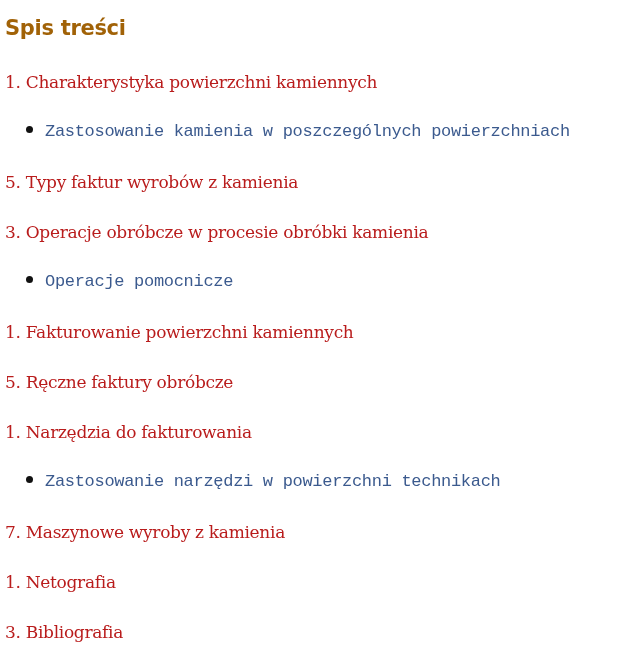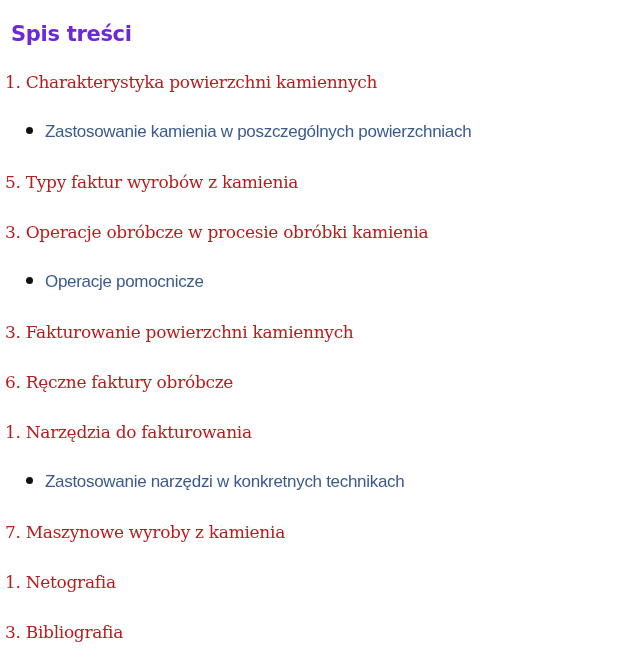--- a/index.html
+++ b/index.html
@@ -1,30 +1,30 @@
 <!DOCTYPE html>
 <html><head>
   <meta charset="utf-8">
   <style>
     html, body { margin: 0; padding: 0; background: #ffffff; }
     body { width: 623px; height: 665px; overflow: hidden; position: relative; }
     .toc-title {
       position: absolute; left: 5px; top: 16px;
       font-family: "DejaVu Sans", sans-serif; font-weight: bold;
-      font-size: 21px; color: #6d28d9; margin: 6px; letter-spacing: -0.3px;
+      font-size: 21px; color: #a16207; margin: 0; letter-spacing: -0.3px;
     }
     .toc-item {
       position: absolute; left: 5px;
       font-family: "DejaVu Serif", serif; font-size: 17px;
       color: #b91c1c; text-decoration: none; white-space: nowrap;
       letter-spacing: -0.3px;
     }
     .toc-sub {
       position: absolute; left: 26px;
-      font-family: Liberation Sans, sans-serif; font-size: 17px; white-space: nowrap;
+      font-family: Liberation Mono, monospace; font-size: 17px; white-space: nowrap;
       letter-spacing: -0.3px;
     }
     .bullet {
       display: inline-block; width: 7px; height: 7px; border-radius: 50%;
       background: #111; vertical-align: middle; margin-right: 12px; position: relative; top: -2px;
     }
     .toc-sub a { color: #3b5a8e; text-decoration: none; }
   </style>
 </head>
 <body>
@@ -33,21 +33,21 @@
 
 <a class="toc-item" style="top:72px">1. Charakterystyka powierzchni kamiennych</a>
 <div class="toc-sub" style="top:122px">
   <span class="bullet"></span><a>Zastosowanie kamienia w poszczególnych powierzchniach</a>
 </div>
 <a class="toc-item" style="top:172px">5. Typy faktur wyrobów z kamienia</a>
 <a class="toc-item" style="top:222px">3. Operacje obróbcze w procesie obróbki kamienia</a>
 <div class="toc-sub" style="top:272px">
   <span class="bullet"></span><a>Operacje pomocnicze</a>
 </div>
-<a class="toc-item" style="top:322px">3. Fakturowanie powierzchni kamiennych</a>
-<a class="toc-item" style="top:372px">6. Ręczne faktury obróbcze</a>
+<a class="toc-item" style="top:322px">1. Fakturowanie powierzchni kamiennych</a>
+<a class="toc-item" style="top:372px">5. Ręczne faktury obróbcze</a>
 <a class="toc-item" style="top:422px">1. Narzędzia do fakturowania</a>
 <div class="toc-sub" style="top:472px">
-  <span class="bullet"></span><a>Zastosowanie narzędzi w konkretnych technikach</a>
+  <span class="bullet"></span><a>Zastosowanie narzędzi w powierzchni technikach</a>
 </div>
 <a class="toc-item" style="top:522px">7. Maszynowe wyroby z kamienia</a>
 <a class="toc-item" style="top:572px">1. Netografia</a>
 <a class="toc-item" style="top:622px">3. Bibliografia</a>
 
 </body></html>

